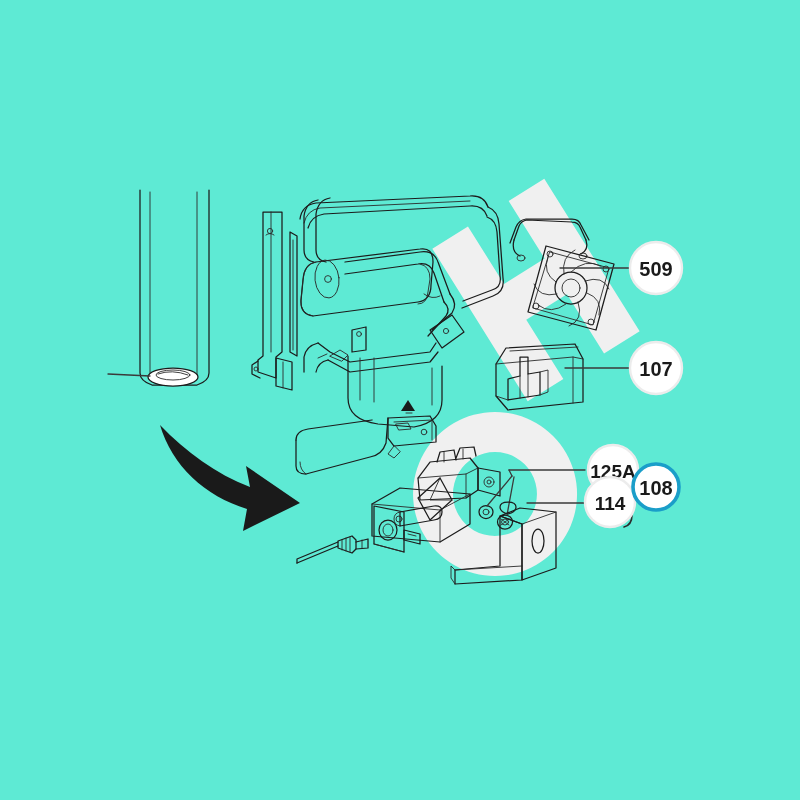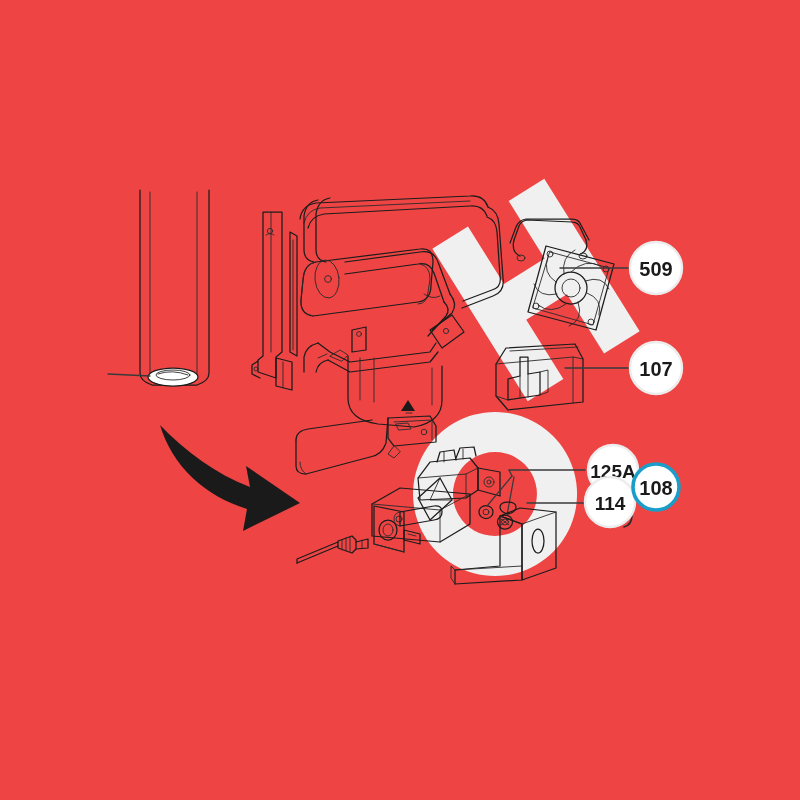--- a/index.html
+++ b/index.html
@@ -1,17 +1,17 @@
 <!DOCTYPE html>
 <html><head>
 <meta charset="utf-8">
 <style>
   html,body{margin:0;padding:0;background:#ffffff;}
   body{width:800px;height:800px;overflow:hidden;font-family:"Liberation Sans",sans-serif;}
-  #diagram-root{position:relative;width:800px;height:800px;background:#ef4444;}
+  #diagram-root{position:relative;width:800px;height:800px;background:#5eead4;}
   svg.layer{position:absolute;left:0;top:0;width:800px;height:800px;}
   .callout-label{font-family:"Liberation Sans",sans-serif;font-weight:bold;font-size:19px;fill:#1a1a1a;dominant-baseline:central;text-anchor:middle;}
   .callout-label.lg{font-size:20px;}
   .callout-circle{fill:#ffffff;}
   .callout-circle.faint{stroke:#ececec;stroke-width:2.4;}
   .callout-circle.accent{fill:none;stroke-width:3.6;}
   .leader{stroke:#3a3a3a;stroke-width:1.3;fill:none;stroke-linecap:round;}
   .bracket{stroke:#2b2b2b;stroke-width:1.6;fill:none;stroke-linecap:round;stroke-linejoin:round;}
   .ln{fill:none;stroke:#1c1c1c;stroke-width:1.25;stroke-linejoin:round;stroke-linecap:round;}
   .ln-fine{fill:none;stroke:#2a2a2a;stroke-width:0.9;stroke-linejoin:round;stroke-linecap:round;}

